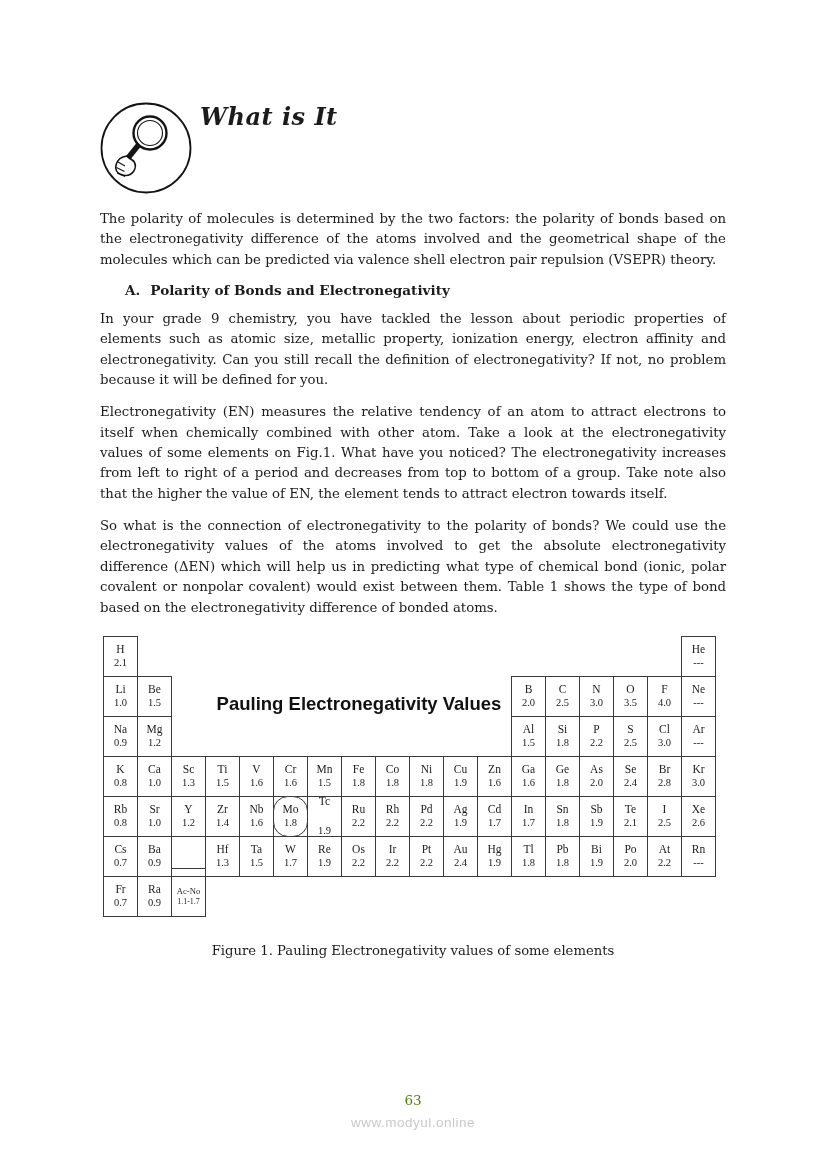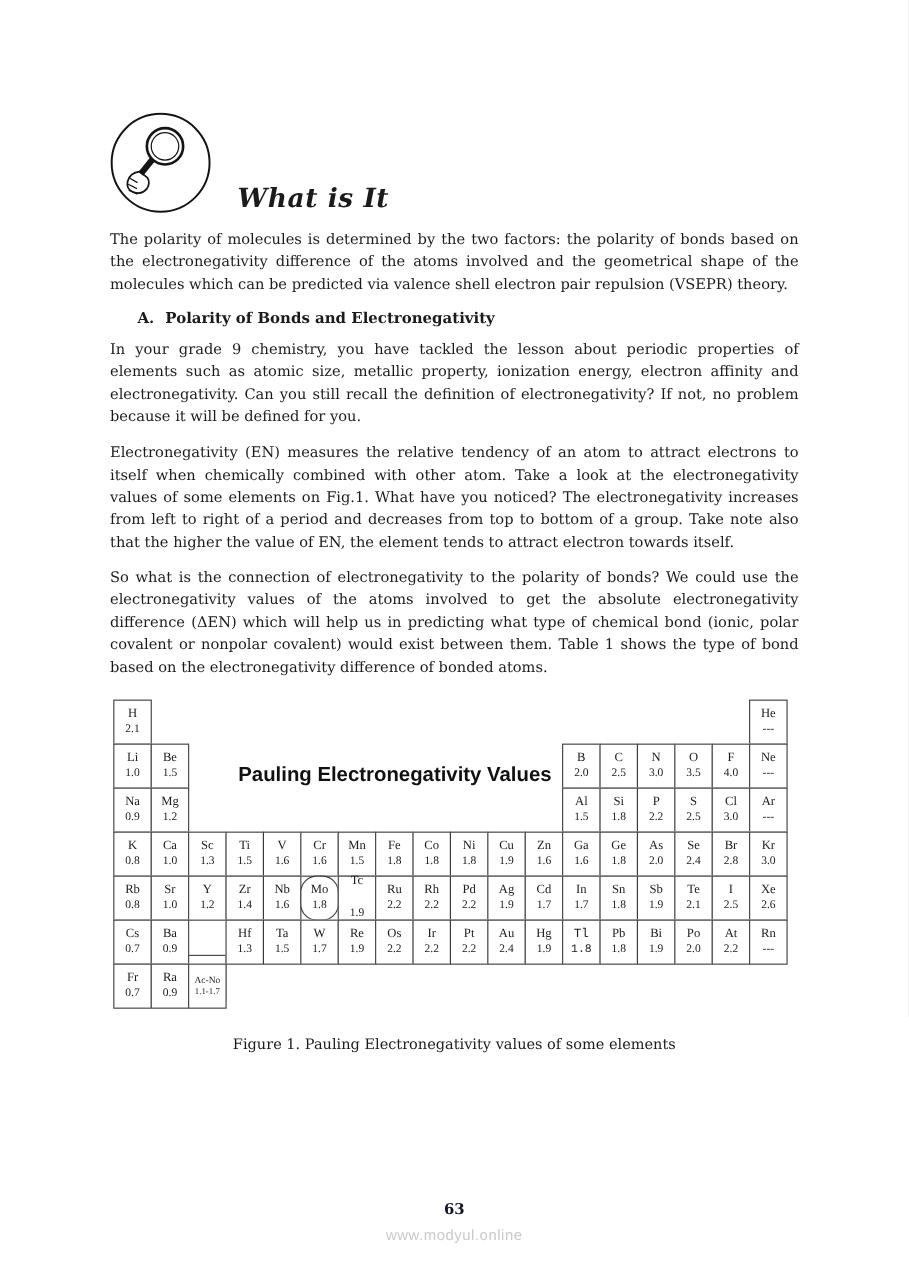--- a/index.html
+++ b/index.html
@@ -3,21 +3,21 @@
 <meta charset="utf-8">
 <style>
   html,body { margin:0; padding:0; background:#e8e8e8; }
   .page {
     width:826px; height:1169px; position:relative; background:#ffffff;
     margin:0 auto; overflow:hidden;
     font-family:"DejaVu Serif","Liberation Serif",serif; color:#1b1b1b;
   }
   .content { position:absolute; left:100px; top:102px; width:626px; }
 
-  .header-row { display:flex; align-items:flex-end; gap:24px; margin-bottom:15px; }
+  .header-row { display:flex; align-items:flex-start; gap:8px; margin-bottom:15px; }
   .icon-circle { width:92px; height:92px; flex:0 0 92px; }
   .whatisit-title {
     font-size:24px; font-weight:bold; font-style:italic; margin:0;
     letter-spacing:0.5px;
   }
 
   p.body-text {
     font-size:13.3px; line-height:1.53; text-align:justify;
     margin:0 0 12px 0;
   }
@@ -43,21 +43,21 @@
   .ptable-title {
     position:absolute; left:70px; top:57px; width:372px; text-align:center;
     font-family:"Liberation Sans",sans-serif; font-weight:bold; font-size:18.5px;
     color:#111;
   }
   figcaption {
     text-align:center; margin-top:26px; font-size:13.2px;
   }
 
   .footer { position:absolute; left:0; right:0; top:1092px; text-align:center; }
-  .page-number { font-size:13.5px; color:#0f172a;font-weight:bold; }
+  .page-number { font-size:13.5px; color:#4d7c0f; }
   .watermark {
     margin-top:7px; font-family:"Liberation Sans",sans-serif;
     font-size:13.5px; color:#c9c9c9; letter-spacing:0.5px;
   }
 </style>
 </head>
 <body>
 
 <div class="page">
   <div class="content">
@@ -347,21 +347,21 @@
             <div class="pt-val">2.2</div>
           </div>
           <div class="pt-cell" style="left: 340px; top: 200px;">
             <div class="pt-sym">Au</div>
             <div class="pt-val">2.4</div>
           </div>
           <div class="pt-cell" style="left: 374px; top: 200px;">
             <div class="pt-sym">Hg</div>
             <div class="pt-val">1.9</div>
           </div>
-          <div class="pt-cell" style="left: 408px; top: 200px; font-family: Liberation Mono, monospace;">
+          <div class="pt-cell" style="left: 408px; top: 200px;">
             <div class="pt-sym">Tl</div>
             <div class="pt-val">1.8</div>
           </div>
           <div class="pt-cell" style="left: 442px; top: 200px;">
             <div class="pt-sym">Pb</div>
             <div class="pt-val">1.8</div>
           </div>
           <div class="pt-cell" style="left: 476px; top: 200px;">
             <div class="pt-sym">Bi</div>
             <div class="pt-val">1.9</div>

